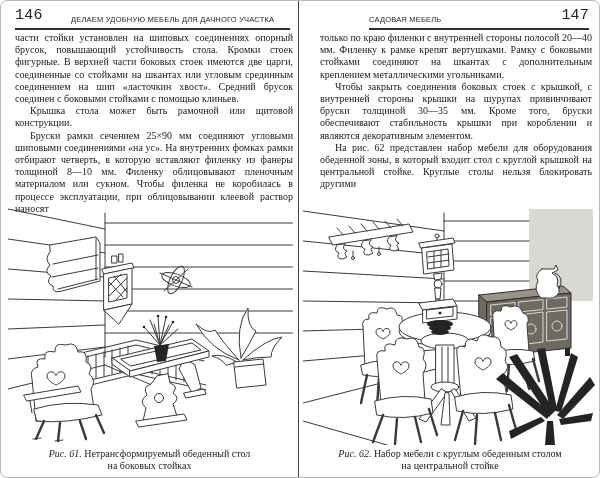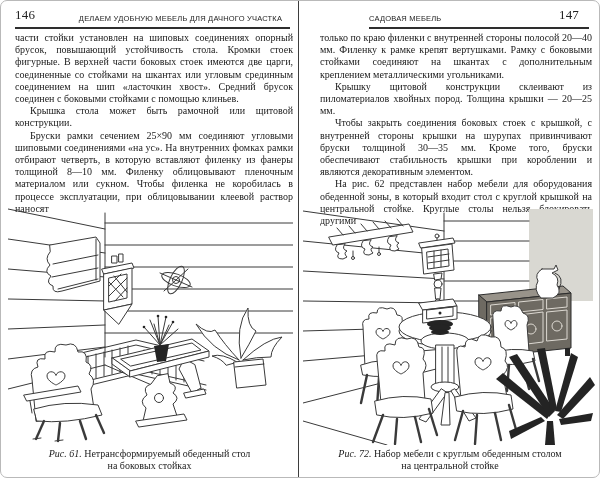--- a/index.html
+++ b/index.html
@@ -13,25 +13,25 @@
   .page-left { left:0; width:297px; }
   .page-right { left:298px; width:302px; }
 
   .page-header {
     position:absolute; top:6px; display:flex; align-items:flex-end;
     border-bottom:2px solid #2e2e2e; padding-bottom:4px;
     font-family:"Liberation Sans", sans-serif; font-size:7.5px; letter-spacing:0.2px; color:#222;
   }
   .page-left  .page-header { left:14px; right:8px; }
   .page-right .page-header { left:22px; right:12px;margin-left:48px; }
-  .page-num { font-size:13px; font-family:Liberation Serif, serif; }
+  .page-num { font-size:15px; font-family:Liberation Mono, monospace; }
   .page-left  .page-num { width:40px; text-align:left; }
-  .page-right .page-num { width:40px; text-align:center; }
+  .page-right .page-num { width:40px; text-align:right; }
   .header-title { flex:1; }
-  .page-left  .header-title { text-align:center; padding-left:16px; }
+  .page-left  .header-title { text-align:left; padding-left:16px; }
   .page-right .header-title { text-align:left; }
 
   .body-text { position:absolute; top:31px; font-size:10px; line-height:12.2px; text-align:justify; }
   .page-left  .body-text { left:14px; width:278px; }
   .page-right .body-text { left:21px; width:272px; }
   .body-text p { margin:0; }
   .body-text p.indent { text-indent:15px; }
 
   .figure { position:absolute; top:206px; }
   .page-left  .figure { left:7px;  width:285px; height:238px; }
@@ -199,21 +199,20 @@
   <div class="gutter"></div>
 
   <div class="page page-right">
     <div class="page-header">
       <span class="header-title">САДОВАЯ МЕБЕЛЬ</span>
       <span class="page-num">147</span>
     </div>
 
     <div class="body-text">
       <p>только по краю филенки с внутренней стороны полосой 20—40 мм. Филенку к рамке крепят вертушками. Рамку с боковыми стойками соединяют на шкантах с дополнительным креплением металлическими угольниками.</p>
-      <p class="indent">Крышку щитовой конструкции склеивают из пиломатериалов хвойных пород. Толщина крышки — 20—25 мм.</p>
       <p class="indent">Чтобы закрыть соединения боковых стоек с крышкой, с внутренней стороны крышки на шурупах привинчивают бруски толщиной 30—35 мм. Кроме того, бруски обеспечивают стабильность крышки при короблении и являются декоративным элементом.</p>
       <p class="indent">На рис. 62 представлен набор мебели для оборудования обеденной зоны, в который входит стол с круглой крышкой на центральной стойке. Круглые столы нельзя блокировать другими</p>
     </div>
 
     <div class="figure">
       <svg viewBox="0 0 294 238">
         <rect class="gy" x="226" y="2" width="64" height="92"></rect>
         <g>
           <line x1="141" y1="6" x2="141" y2="160"></line>
           <line x1="0" y1="4" x2="141" y2="24"></line>
@@ -346,17 +345,17 @@
           <path class="dk" d="M252,204 L268,146 L275,150 L258,205 Z"></path>
           <path class="dk" d="M254,208 L287,170 L292,178 L260,212 Z"></path>
           <path class="dk" d="M256,212 L290,206 L288,214 L258,218 Z"></path>
           <path class="dk" d="M242,214 L208,232 L206,224 L238,210 Z"></path>
           <path class="dk" d="M250,214 L252,238 L242,238 L244,214 Z"></path>
         </g>
       </svg>
     </div>
 
     <div class="caption">
-      <span class="caption-inner"><span class="cap-label">Рис. 72.</span> <span>Набор мебели с круглым обеденным столом на центральной стойке</span></span>
+      <span class="caption-inner"><span class="cap-label">Рис. 62.</span> <span>Набор мебели с круглым обеденным столом на центральной стойке</span></span>
     </div>
   </div>
 
 </div>
 
 </body></html>

